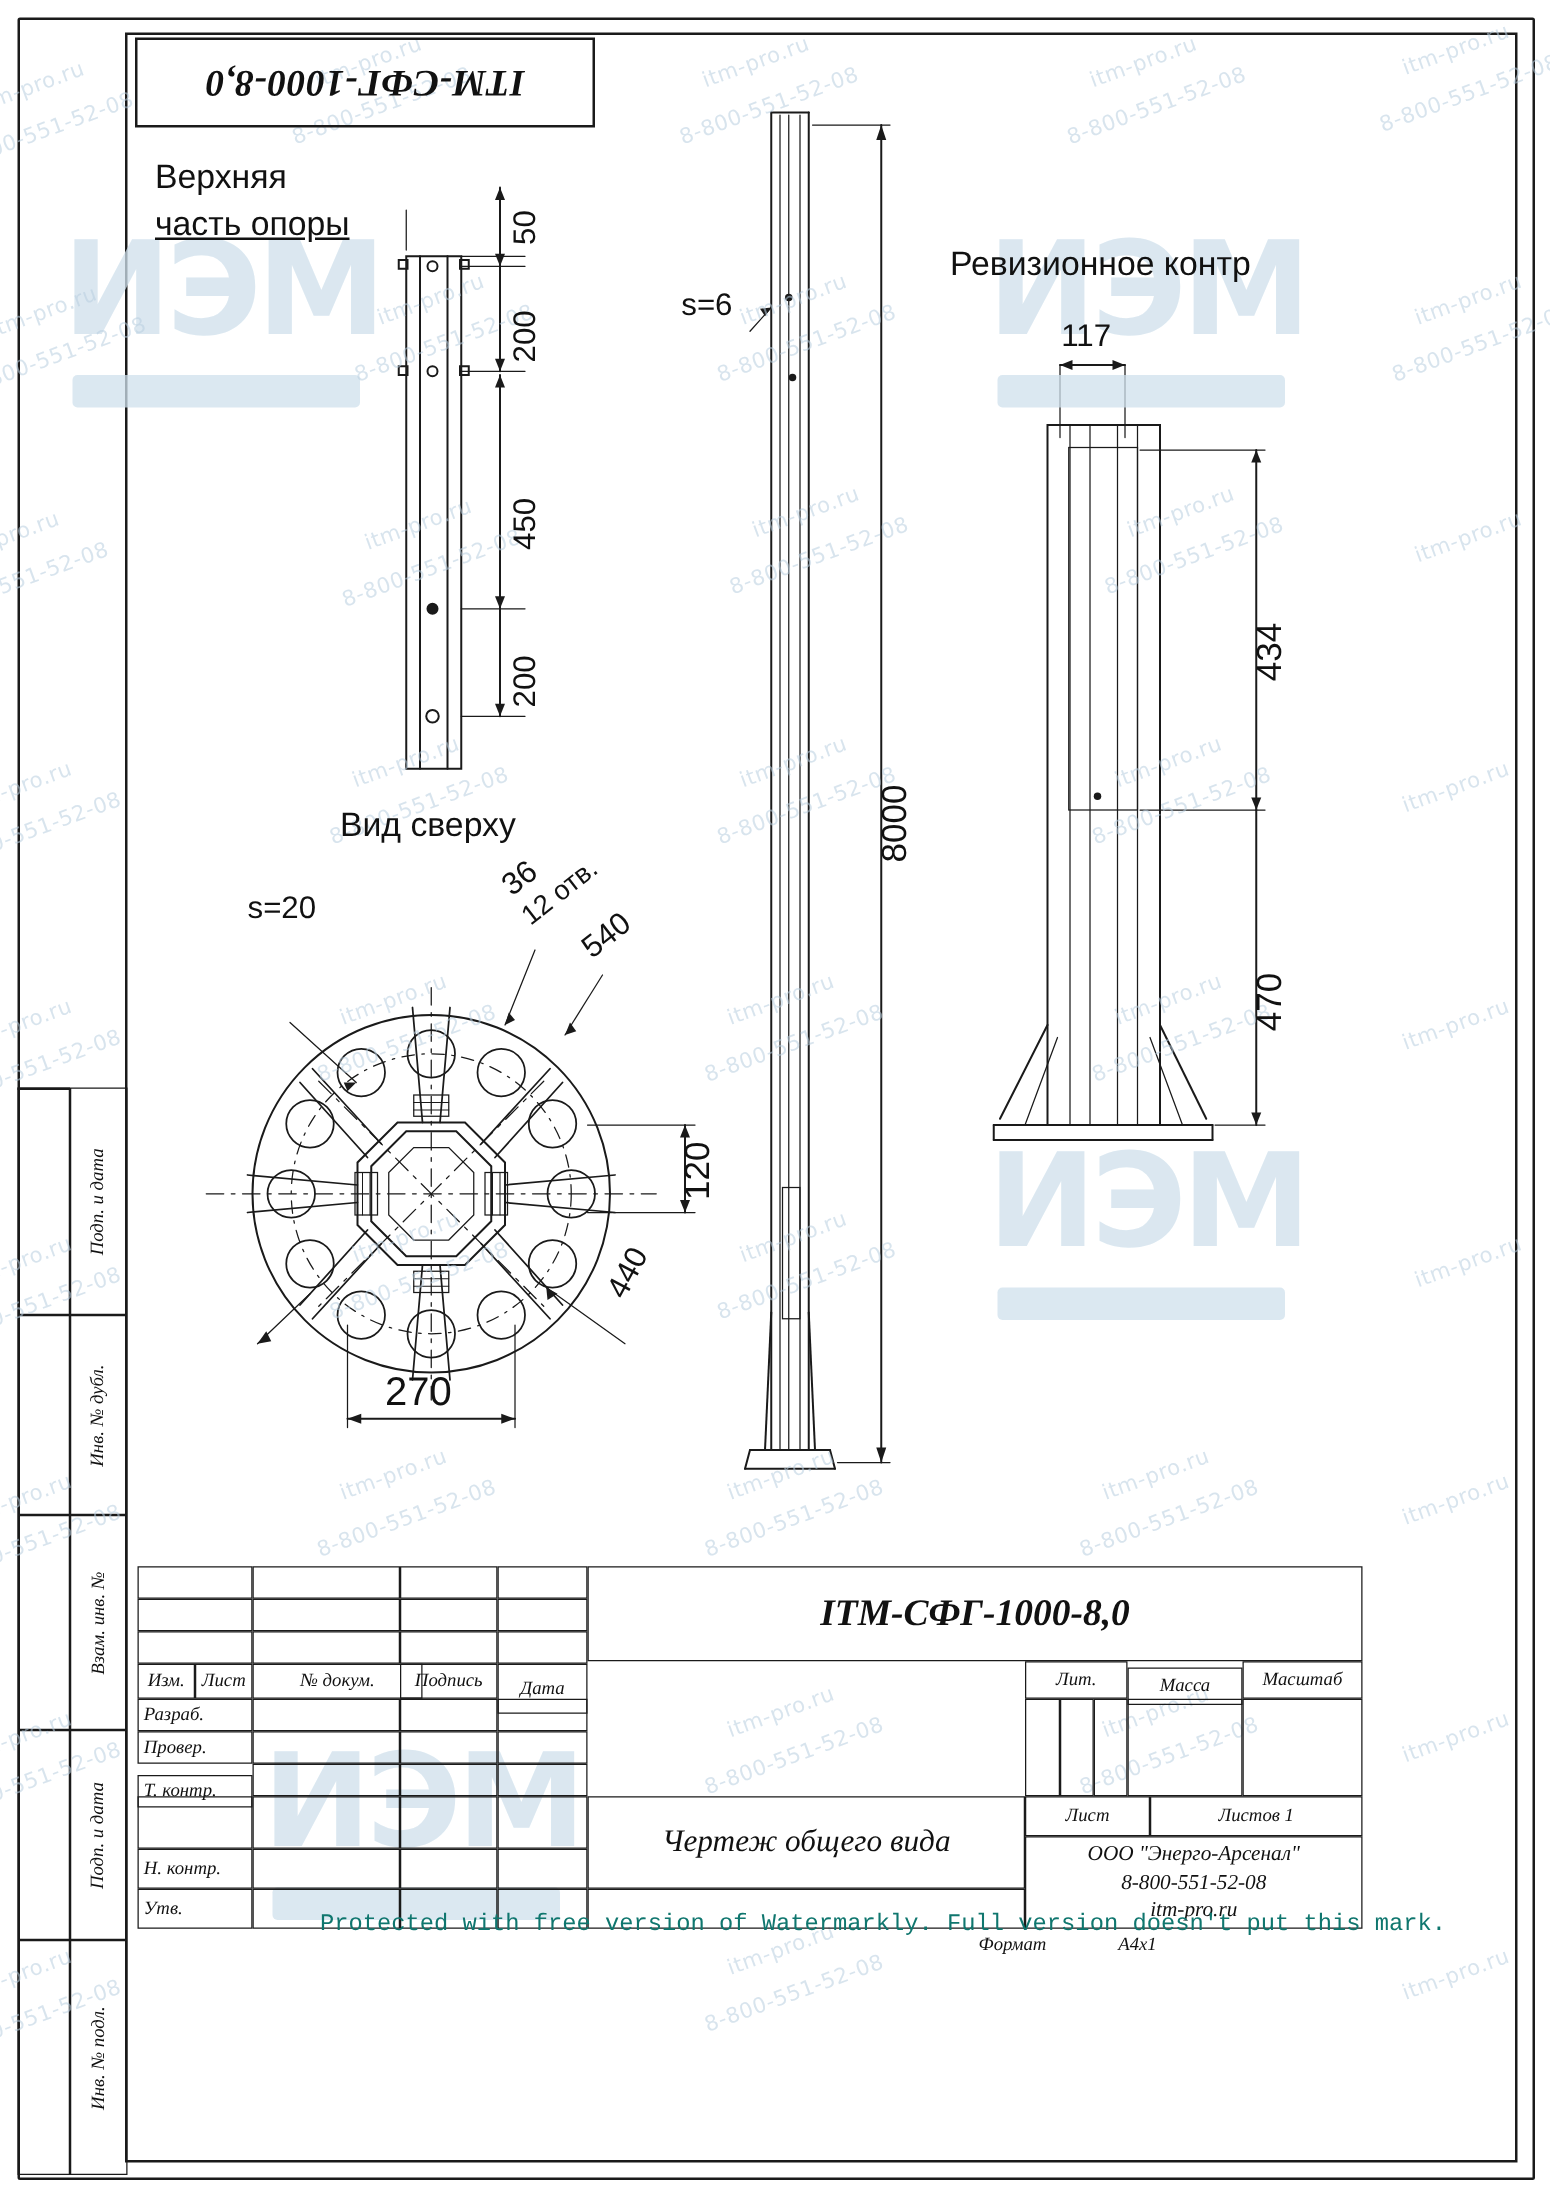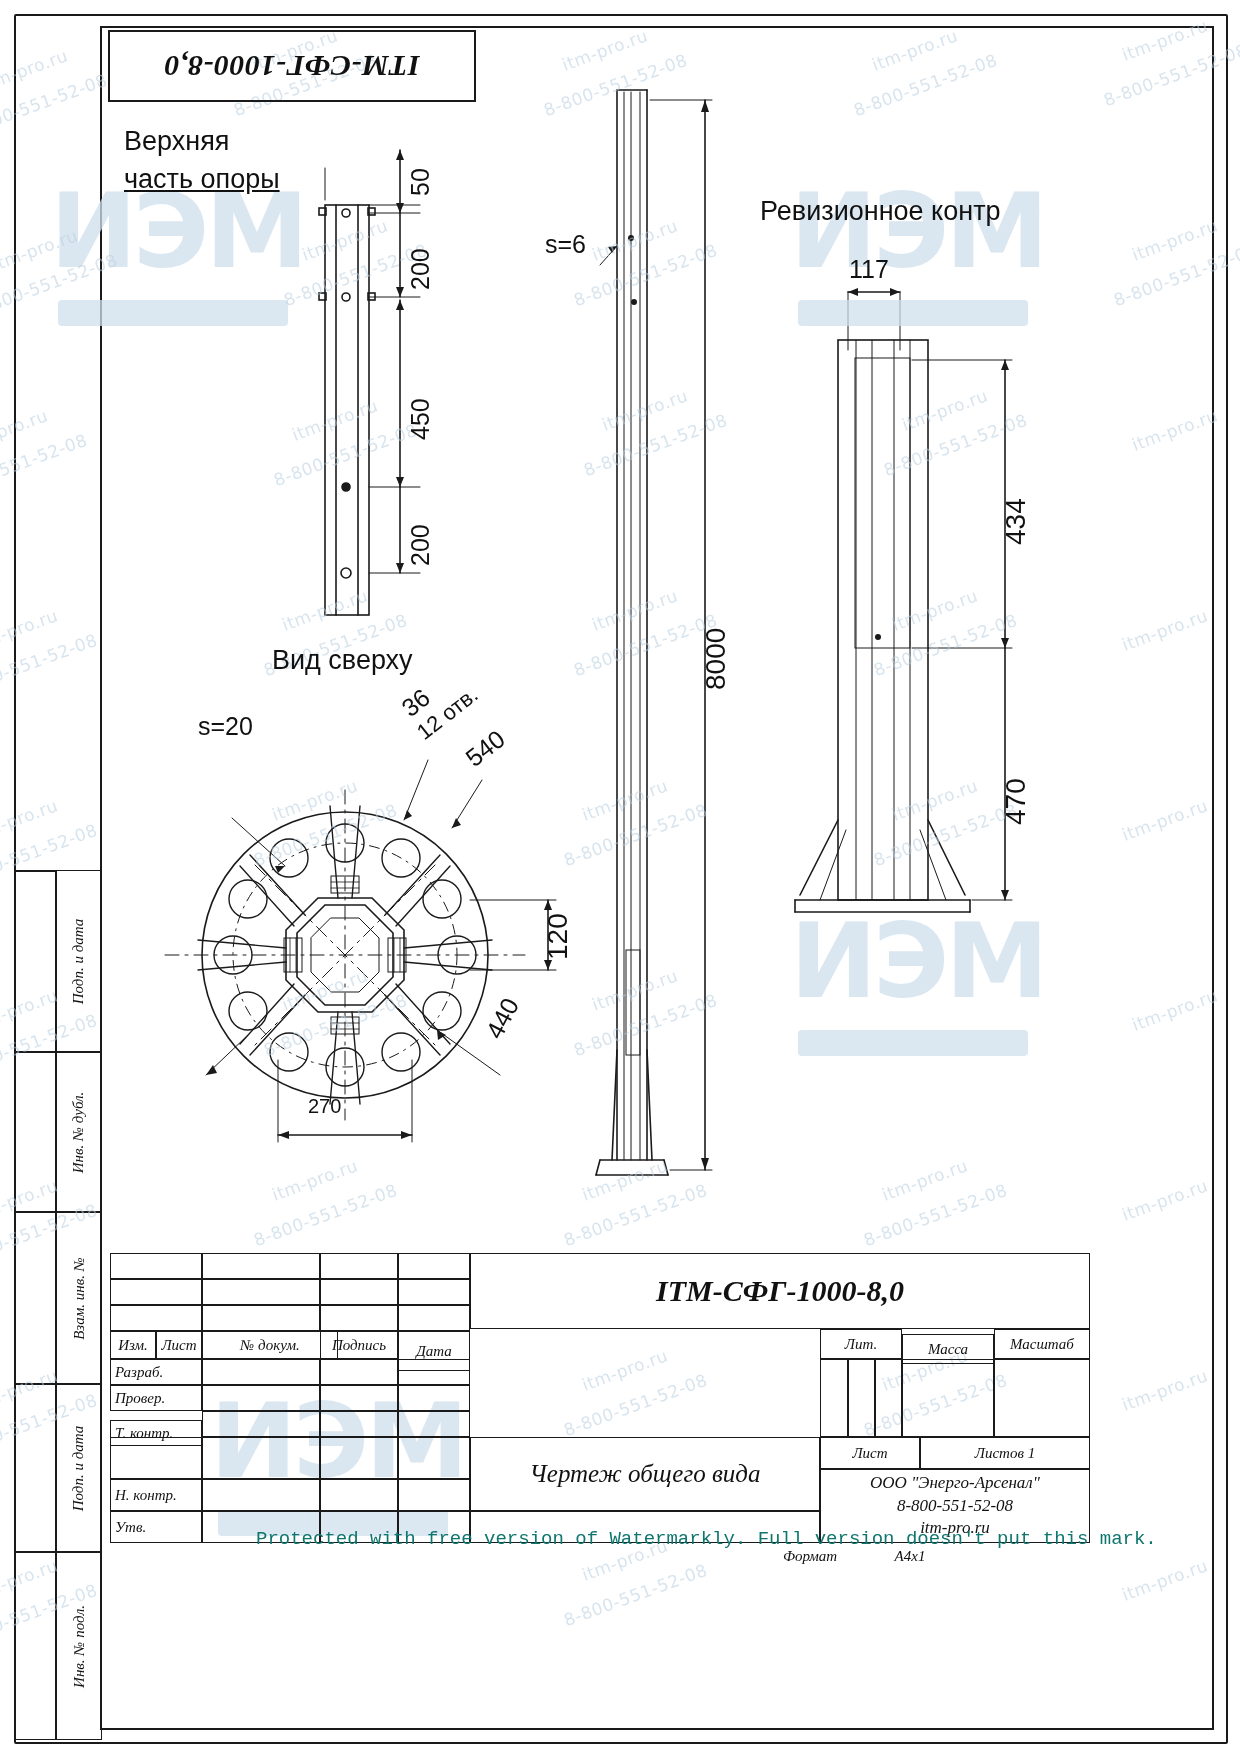--- a/index.html
+++ b/index.html
@@ -490,21 +490,21 @@
   <div class="lbl dim" style="left:849px; top:255px;">117</div>
   <div class="lbl dim rot90" style="left:1000px; top:545px; font-size:28px;">434</div>
   <div class="lbl dim rot90" style="left:1000px; top:825px; font-size:28px;">470</div>
 
   <div class="lbl ttl" style="left:272px; top:645px;">Вид сверху</div>
   <div class="lbl dim" style="left:198px; top:712px;">s=20</div>
   <div class="lbl dim" style="left:396px; top:700px; transform:rotate(-38deg); transform-origin:left top;">36</div>
   <div class="lbl dim-sm" style="left:412px; top:725px; transform:rotate(-38deg); transform-origin:left top;">12 отв.</div>
   <div class="lbl dim" style="left:460px; top:750px; transform:rotate(-38deg); transform-origin:left top;">540</div>
   <div class="lbl dim" style="left:480px; top:1030px; transform:rotate(-62deg); transform-origin:left top;">440</div>
-  <div class="lbl dim" style="left:308px; top:1095px; font-size:20px;">270</div>
+  <div class="lbl dim" style="left:308px; top:1095px; font-size:32px;">270</div>
   <div class="lbl dim rot90" style="left:542px; top:960px; font-size:28px;">120</div>
 
   <div class="tb big" style="left:470px; top:1253px; width:620px; height:76px;">ITM-СФГ-1000-8,0</div>
 
   <div class="tb" style="left:110px; top:1253px; width:92px; height:26px;"></div>
   <div class="tb" style="left:202px; top:1253px; width:118px; height:26px;"></div>
   <div class="tb" style="left:320px; top:1253px; width:78px; height:26px;"></div>
   <div class="tb" style="left:398px; top:1253px; width:72px; height:26px;"></div>
   <div class="tb" style="left:110px; top:1279px; width:92px; height:26px;"></div>
   <div class="tb" style="left:202px; top:1279px; width:118px; height:26px;"></div>

